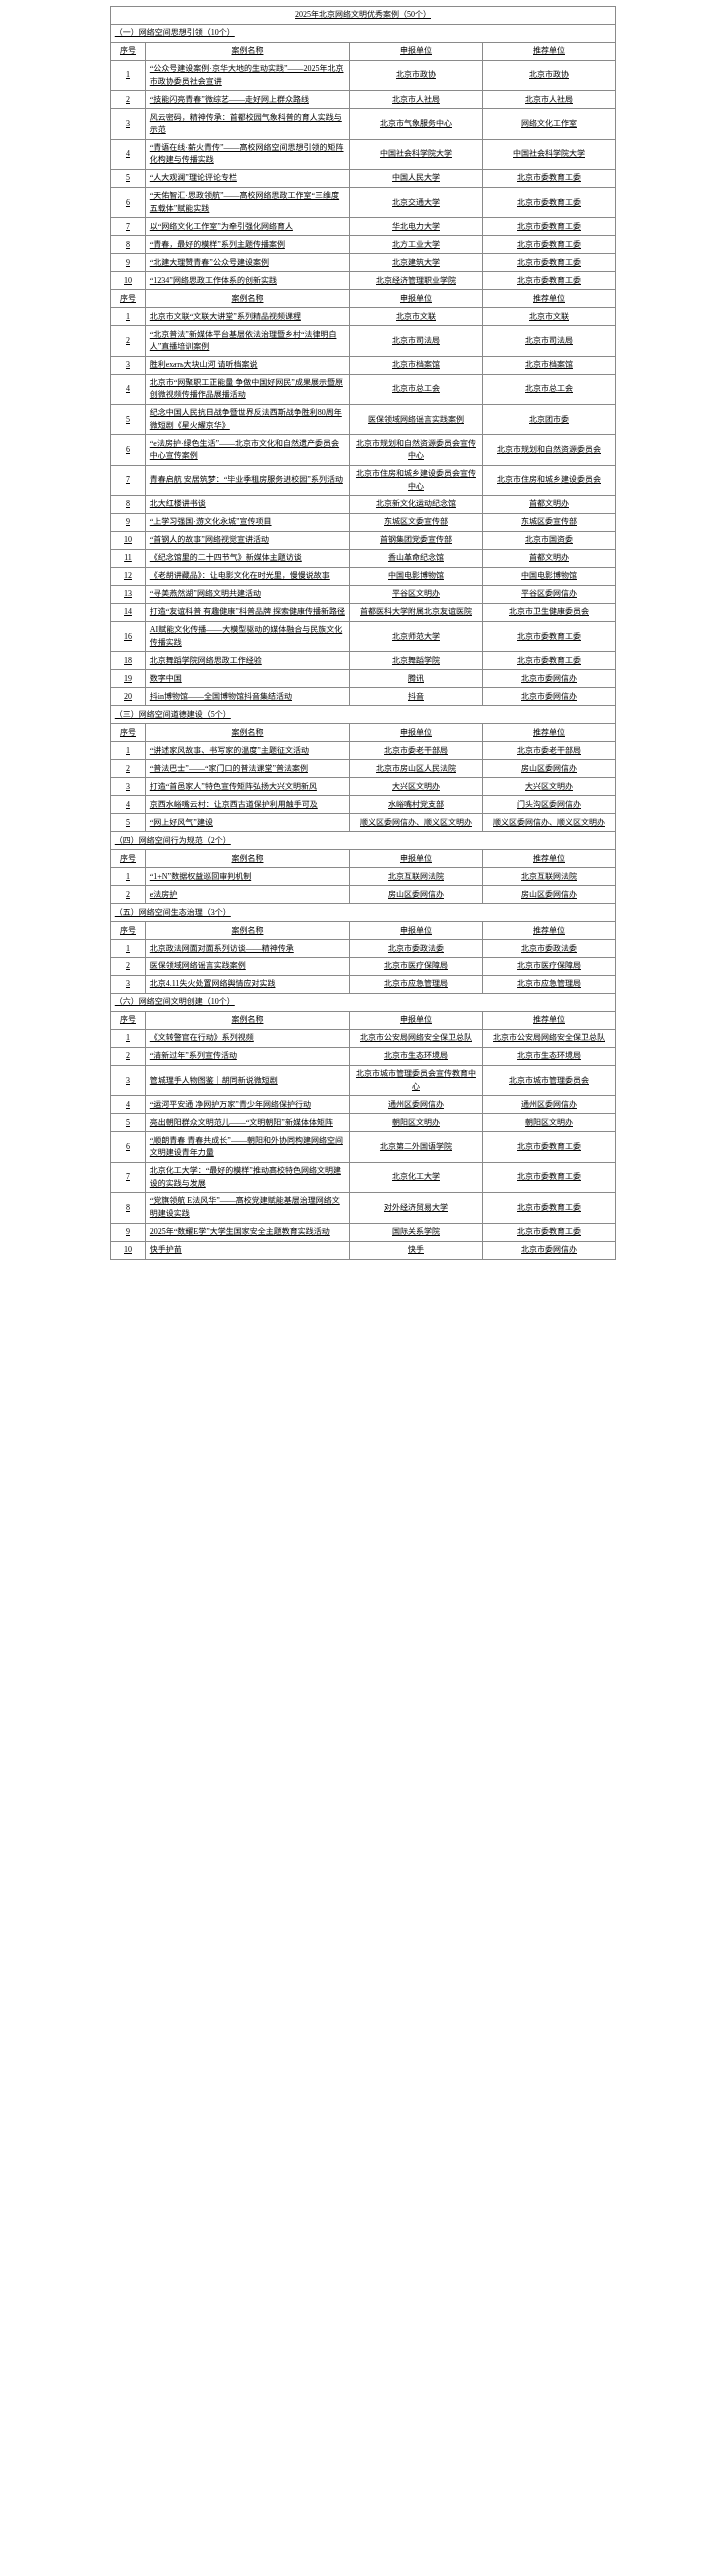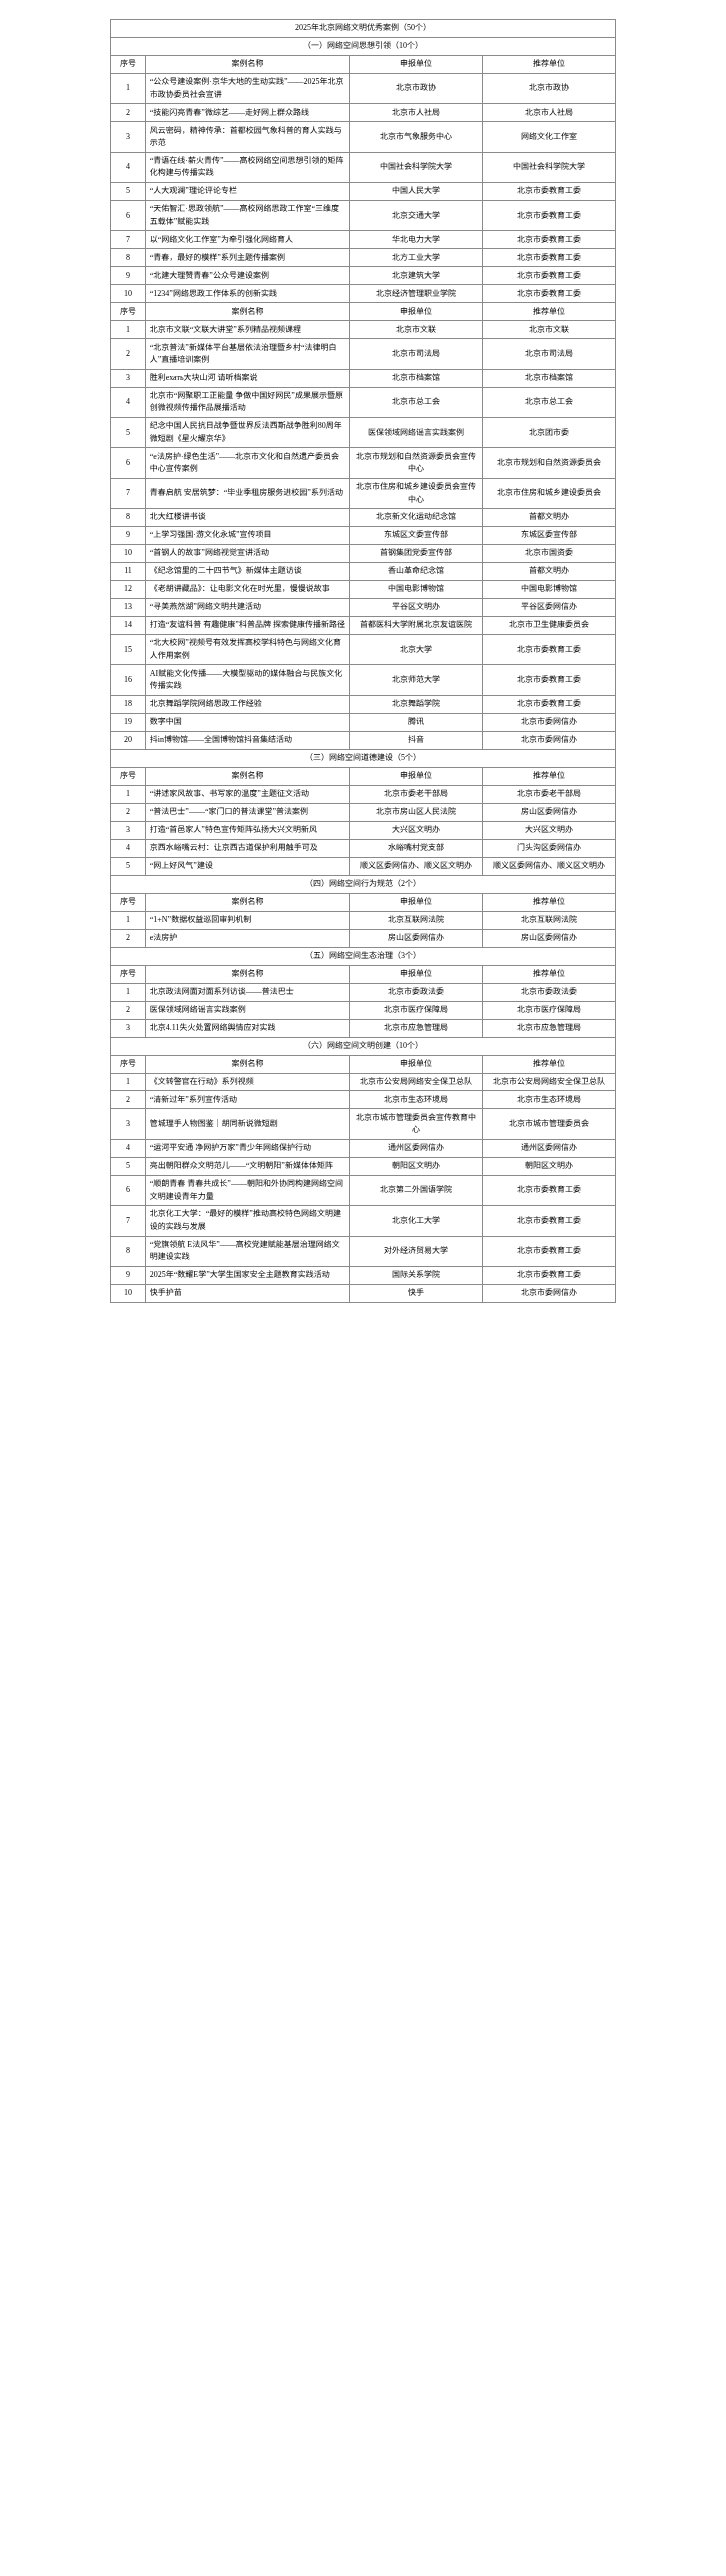--- a/index.html
+++ b/index.html
@@ -10,21 +10,22 @@
   }
   body {
     width: 726px;
     font-family: "Liberation Serif", "DejaVu Serif", serif;
     color: #000000;
     -webkit-font-smoothing: none;
   }
   .page {
     width: 726px;
     box-sizing: border-box;
-    padding: 19px 0 30px 0;
+    padding: 6px 0 30px 0;
+    text-decoration: underline;
   }
   table.doc-table {
     width: 506px;
     margin: 0 auto;
     border-collapse: collapse;
     table-layout: fixed;
     background: #fff;
   }
   table.doc-table td,
   table.doc-table th {
@@ -43,21 +44,21 @@
   col.c-rec  { width: 133px; }
 
   .title-cell {
     text-align: center;
     font-size: 8.7px;
     padding: 6.8px 4.5px 6.8px 4.5px;
     line-height: 1.5;
     border: 0.8px solid #8a8a8a;
   }
   .section-cell {
-    text-align: center;
+    text-align: left;
     font-size: 8px;
     padding: 5.3px 6px 5.3px 6px;
     line-height: 1.5;
   }
   .col-head {
     text-align: center;
     font-weight: bold;
     padding: 4.5px 3px;
     font-size: 8px;
   }
@@ -244,26 +245,20 @@
           <td class="unit">平谷区文明办</td>
           <td class="unit">平谷区委网信办</td>
         </tr>
         <tr>
           <td class="idx">14</td>
           <td class="name">打造“友谊科普 有趣健康”科普品牌 探索健康传播新路径</td>
           <td class="unit">首都医科大学附属北京友谊医院</td>
           <td class="unit">北京市卫生健康委员会</td>
         </tr>
         <tr>
-          <td class="idx">15</td>
-          <td class="name">“北大校网”视频号有效发挥高校学科特色与网络文化育人作用案例</td>
-          <td class="unit">北京大学</td>
-          <td class="unit">北京市委教育工委</td>
-        </tr>
-        <tr>
           <td class="idx">16</td>
           <td class="name">AI赋能文化传播——大模型驱动的媒体融合与民族文化传播实践</td>
           <td class="unit">北京师范大学</td>
           <td class="unit">北京市委教育工委</td>
         </tr>
         <tr>
           <td class="idx">18</td>
           <td class="name">北京舞蹈学院网络思政工作经验</td>
           <td class="unit">北京舞蹈学院</td>
           <td class="unit">北京市委教育工委</td>
@@ -344,21 +339,21 @@
           <td class="section-cell" colspan="4">（五）网络空间生态治理（3个）</td>
         </tr>
         <tr>
           <td class="col-head">序号</td>
           <td class="col-head">案例名称</td>
           <td class="col-head">申报单位</td>
           <td class="col-head">推荐单位</td>
         </tr>
         <tr>
           <td class="idx">1</td>
-          <td class="name">北京政法网面对面系列访谈——普法巴士</td>
+          <td class="name">北京政法网面对面系列访谈——精神传承</td>
           <td class="unit">北京市委政法委</td>
           <td class="unit">北京市委政法委</td>
         </tr>
         <tr>
           <td class="idx">2</td>
           <td class="name">医保领域网络谣言实践案例</td>
           <td class="unit">北京市医疗保障局</td>
           <td class="unit">北京市医疗保障局</td>
         </tr>
         <tr>

